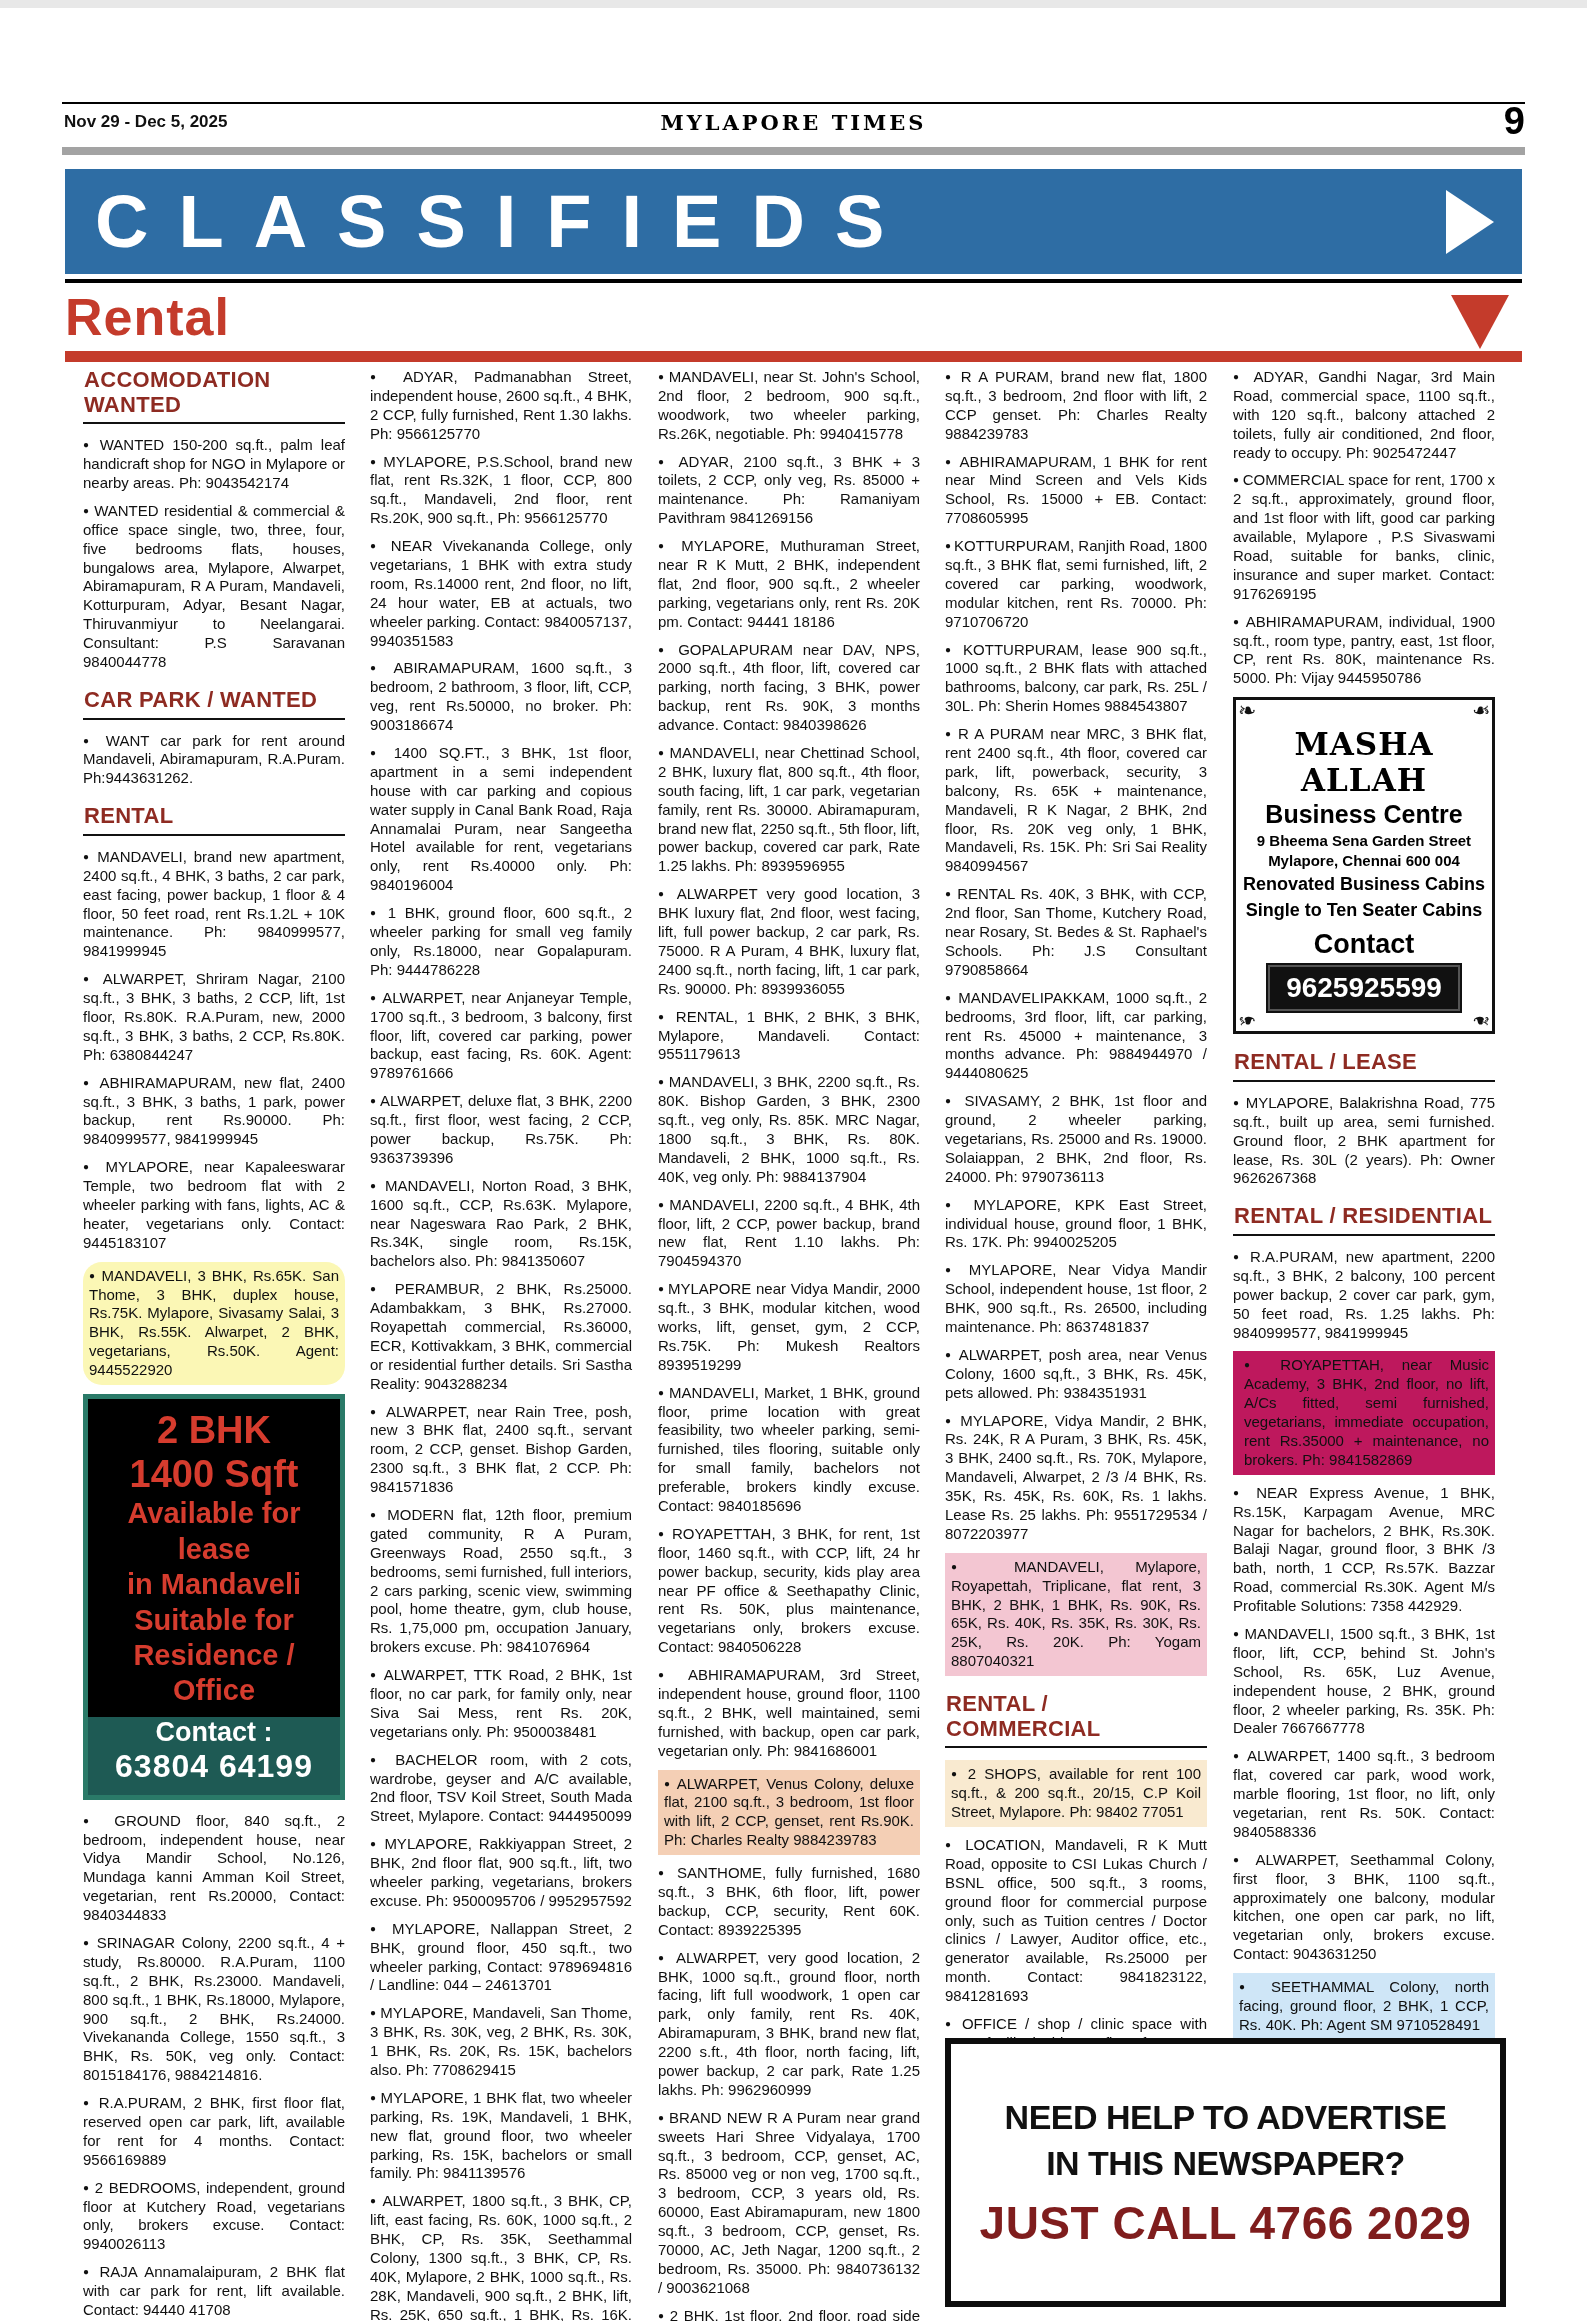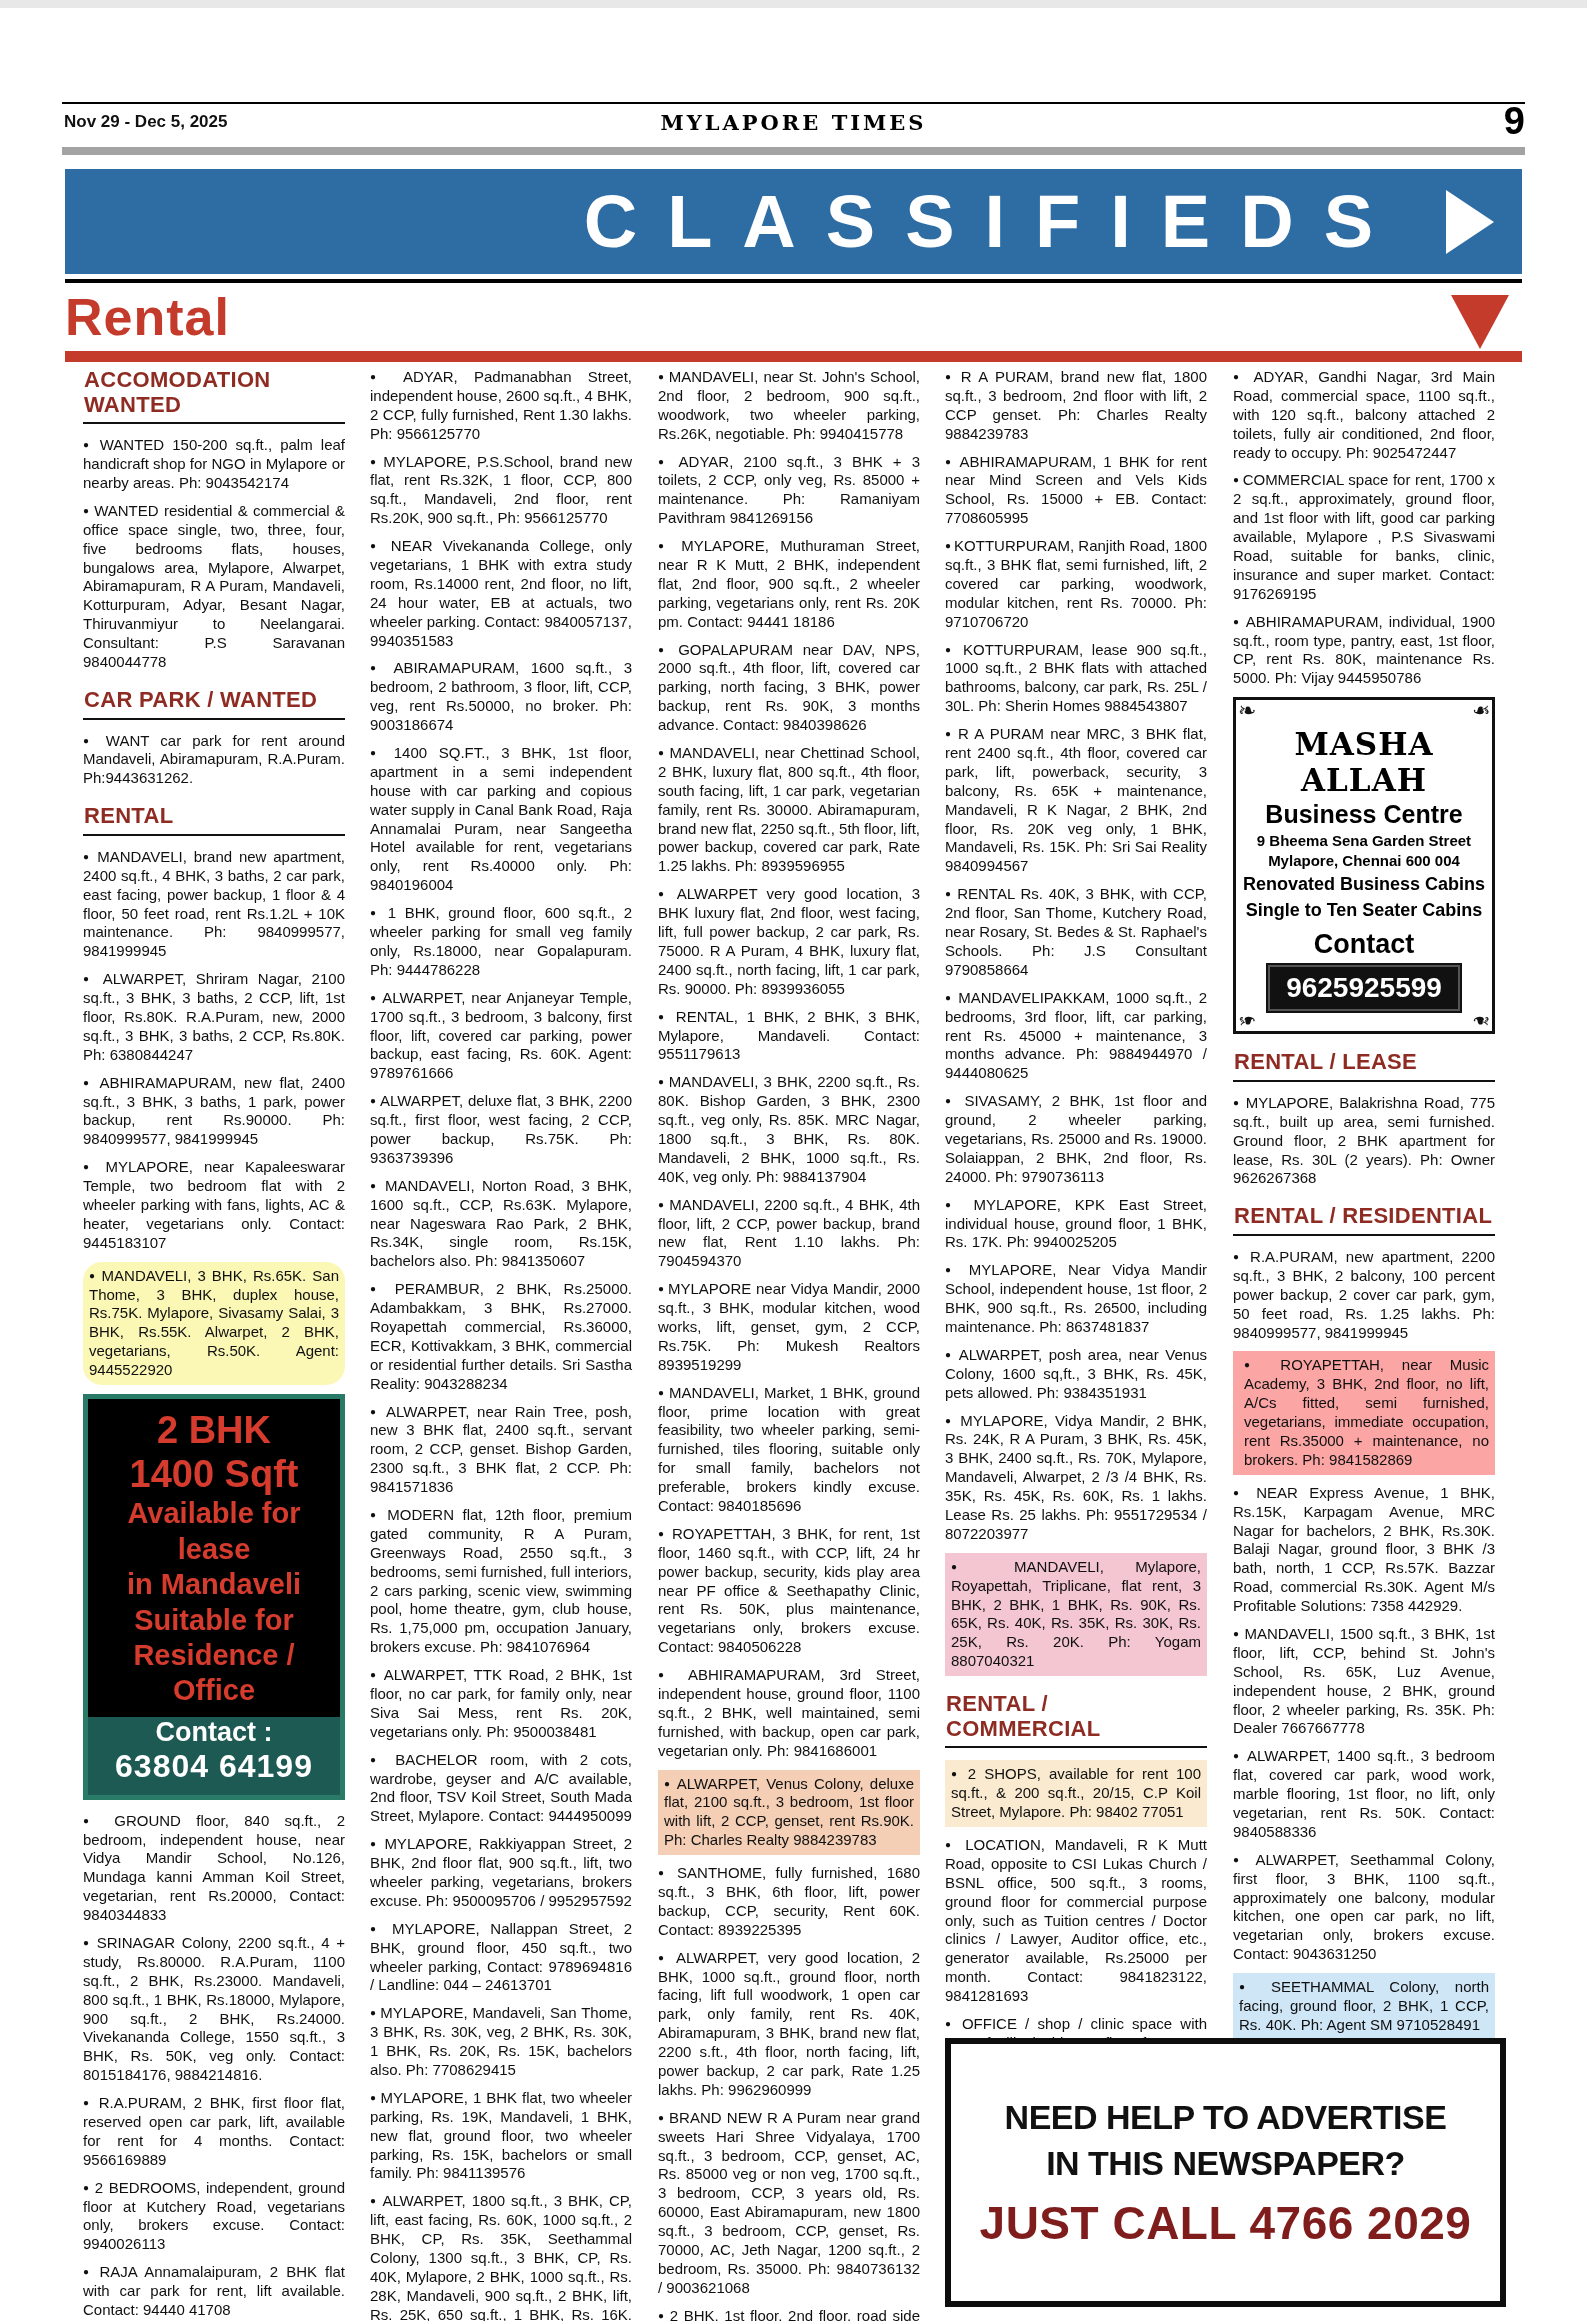--- a/index.html
+++ b/index.html
@@ -5,21 +5,21 @@
   html,body{margin:0;padding:0;background:#e8e8e8;}
   .page{position:relative;width:1587px;height:2321px;background:#ffffff;font-family:"Liberation Sans",sans-serif;overflow:hidden;margin:8px auto;}
   
   .mast{position:absolute;left:62px;right:62px;top:94px;border-top:2px solid #000;height:44px;}
   .mast-date{position:absolute;left:2px;top:8px;font-size:17px;font-weight:bold;color:#111;}
   .mast-title{position:absolute;left:0;right:0;top:6px;text-align:center;font-family:"DejaVu Serif","Liberation Serif",serif;font-weight:bold;font-size:21px;letter-spacing:3px;color:#000;}
   .mast-page{position:absolute;right:0;top:-4px;font-size:38px;font-weight:bold;color:#000;}
   .graybar{position:absolute;left:62px;right:62px;top:139px;height:8px;background:#a3a3a3;}
   
   .banner{position:absolute;left:65px;right:65px;top:161px;height:105px;background:#2e6da4;}
-  .banner-text{position:absolute;left:0;right:119px;top:10px;text-align:right;color:#fff;font-weight:bold;font-size:74px;letter-spacing:30px;text-indent:30px;white-space:nowrap;}
+  .banner-text{position:absolute;left:0;right:119px;top:10px;text-align:left;color:#fff;font-weight:bold;font-size:74px;letter-spacing:30px;text-indent:30px;white-space:nowrap;}
   .banner-arrow{position:absolute;right:28px;top:21px;width:0;height:0;border-left:48px solid #fff;border-top:32px solid transparent;border-bottom:32px solid transparent;}
   .banner-rule{position:absolute;left:65px;right:65px;top:271px;height:4px;background:#000;}
   
   .rental-title{position:absolute;left:65px;top:279px;font-size:52px;font-weight:bold;color:#c43b2b;letter-spacing:1px;}
   .red-triangle{position:absolute;right:78px;top:287px;width:0;height:0;border-top:54px solid #c43b2b;border-left:29px solid transparent;border-right:29px solid transparent;}
   .red-bar{position:absolute;left:65px;right:65px;top:343px;height:11px;background:#c43b2b;}
   
   .col{position:absolute;top:360px;width:262px;}
   .col0{left:83px;}.col1{left:370px;}.col2{left:658px;}.col3{left:945px;}.col4{left:1233px;}
   .sec-h{font-size:22px;font-weight:bold;color:#8e2b22;border-bottom:2px solid #111;padding:0 0 5px 1px;margin:16px 0 12px 0;letter-spacing:0.3px;line-height:1.12;}
@@ -183,21 +183,21 @@
       <div class="m-addr">Mylapore, Chennai 600 004</div>
       <div class="m-line">Renovated Business Cabins</div>
       <div class="m-line">Single to Ten Seater Cabins</div>
       <div class="m-contact">Contact</div>
       <div class="m-phone">9625925599</div>
     </div>
       <div class="sec-h">RENTAL / LEASE</div>
       <div class="ad"><span>MYLAPORE, Balakrishna Road, 775 sq.ft., built up area, semi furnished. Ground floor, 2 BHK apartment for lease, Rs. 30L (2 years). Ph: Owner 9626267368</span></div>
       <div class="sec-h">RENTAL / RESIDENTIAL</div>
       <div class="ad"><span>R.A.PURAM, new apartment, 2200 sq.ft., 3 BHK, 2 balcony, 100 percent power backup, 2 cover car park, gym, 50 feet road, Rs. 1.25 lakhs. Ph: 9840999577,  9841999945</span></div>
-      <div class="ad hl" style="background: #fca5a5; padding-left: 11px;"><span>ROYAPETTAH, near Music Academy, 3 BHK, 2nd floor, no lift, A/Cs fitted, semi furnished, vegetarians, immediate occupation, rent Rs.35000 + maintenance, no brokers. Ph: 9841582869</span></div>
+      <div class="ad hl" style="background: #be185d; padding-left: 11px;"><span>ROYAPETTAH, near Music Academy, 3 BHK, 2nd floor, no lift, A/Cs fitted, semi furnished, vegetarians, immediate occupation, rent Rs.35000 + maintenance, no brokers. Ph: 9841582869</span></div>
       <div class="ad"><span>NEAR Express Avenue, 1 BHK, Rs.15K, Karpagam Avenue, MRC Nagar for bachelors, 2 BHK, Rs.30K. Balaji Nagar, ground floor, 3 BHK /3 bath, north, 1 CCP, Rs.57K. Bazzar Road, commercial Rs.30K. Agent M/s Profitable Solutions: 7358 442929.</span></div>
       <div class="ad"><span>MANDAVELI, 1500 sq.ft., 3 BHK, 1st floor, lift, CCP, behind St. John's School, Rs. 65K, Luz Avenue, independent house, 2 BHK, ground floor, 2 wheeler parking, Rs. 35K. Ph: Dealer 7667667778</span></div>
       <div class="ad"><span>ALWARPET, 1400 sq.ft., 3 bedroom flat, covered car park, wood work, marble flooring, 1st floor, no lift, only vegetarian, rent Rs. 50K. Contact: 9840588336</span></div>
       <div class="ad"><span>ALWARPET, Seethammal Colony, first floor, 3 BHK, 1100 sq.ft., approximately one balcony, modular kitchen, one open car park, no lift, vegetarian only, brokers excuse. Contact: 9043631250</span></div>
       <div class="ad hl" style="background: rgb(207, 230, 247);"><span>SEETHAMMAL Colony, north facing, ground floor, 2 BHK, 1 CCP, Rs. 40K. Ph: Agent SM 9710528491</span></div>
     </div>
 
   <div class="needhelp">
     <div class="nh-black">NEED HELP TO ADVERTISE</div>
     <div class="nh-black">IN THIS NEWSPAPER?</div>

